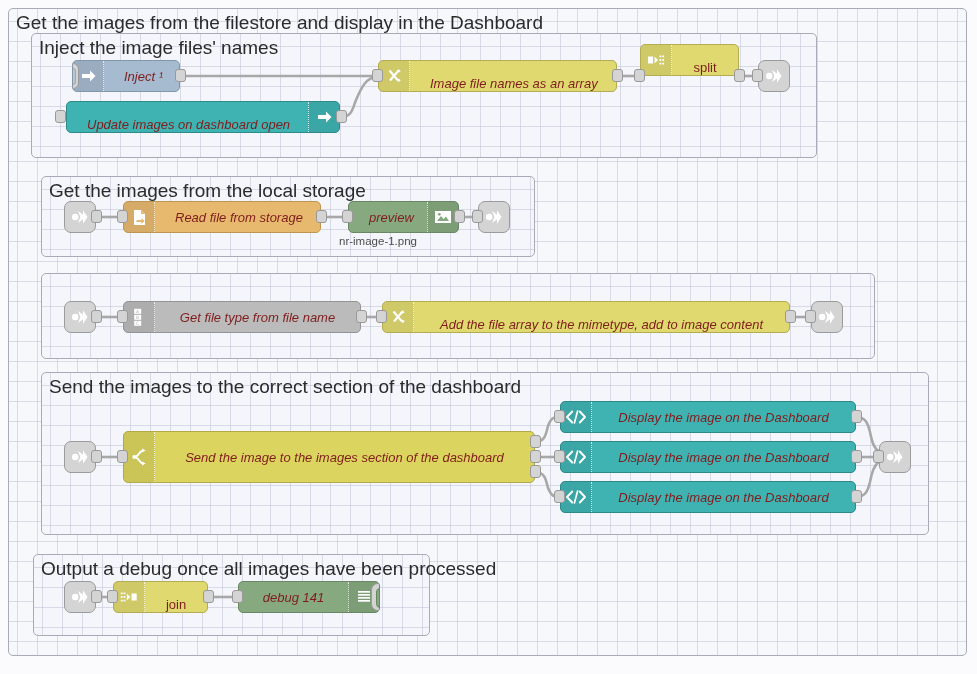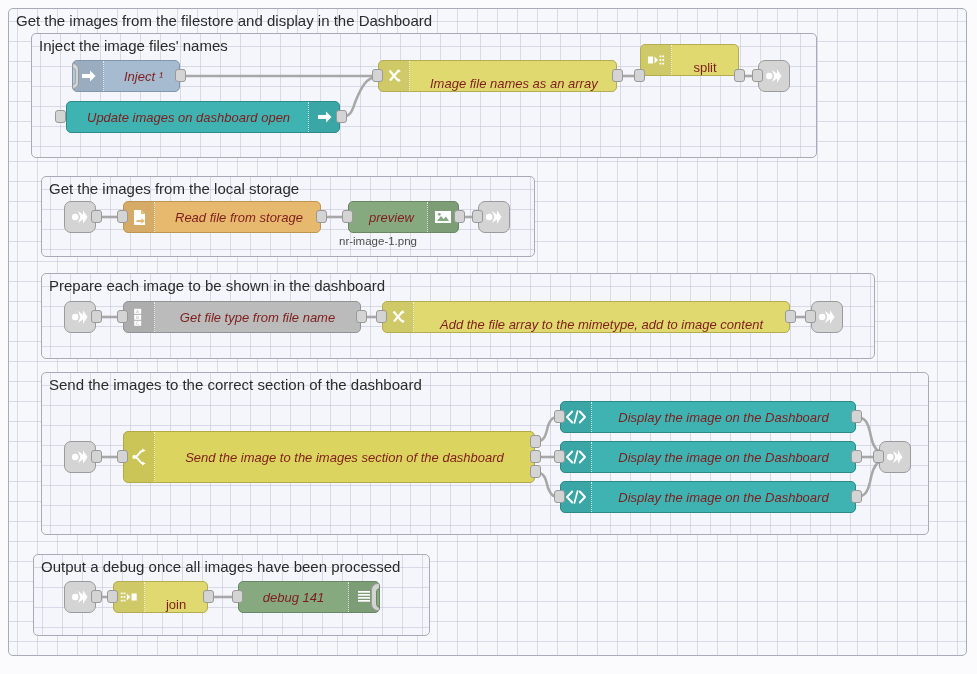--- a/index.html
+++ b/index.html
@@ -31,21 +31,21 @@
     background-image:
       linear-gradient(to right, rgba(180,183,205,.45) 1px, rgba(0,0,0,0) 1px),
       linear-gradient(to bottom, rgba(180,183,205,.45) 1px, rgba(0,0,0,0) 1px);
     background-size:20px 20px;
     background-position:-12px -8px;
     pointer-events:none;
   }
   .group-label{
     position:absolute;
     top:3px;left:7px;
-    font-size:15px;
+    font-size:19px;
     color:#2b2b2b;
     white-space:nowrap;
     font-family:"Liberation Sans", sans-serif;
   }
   
   svg.wires{position:absolute;left:0;top:0;width:977px;height:674px;pointer-events:none;}
   svg.wires path{fill:none;stroke:#a8a8a8;stroke-width:2.6;}
   
   .port{
     position:absolute;
@@ -159,21 +159,20 @@
     <div class="group-label">Inject the image files' names</div>
   </div>
 
   <div class="group inner" style="left:41px;top:176px;width:494px;height:81px;">
     <div class="grid-fill"></div>
     <div class="group-label">Get the images from the local storage</div>
   </div>
 
   <div class="group inner" style="left:41px;top:273px;width:834px;height:86px;">
     <div class="grid-fill"></div>
-    <div class="group-label">Prepare each image to be shown in the dashboard</div>
   </div>
 
   <div class="group inner" style="left:41px;top:372px;width:888px;height:163px;">
     <div class="grid-fill"></div>
     <div class="group-label">Send the images to the correct section of the dashboard</div>
   </div>
 
   <div class="group inner" style="left:33px;top:554px;width:397px;height:82px;">
     <div class="grid-fill"></div>
     <div class="group-label">Output a debug once all images have been processed</div>
@@ -226,21 +225,21 @@
     </div>
     <div class="icon-box">
       <svg class="ic" width="17" height="16" viewBox="0 0 17 16">
         <path d="M2 6 h8 V2.5 L15.5 8 L10 13.5 V10 H2 Z" fill="#fff"></path>
       </svg>
     </div>
     <div class="label">Inject ¹</div>
   </div>
   <div class="port" style="left:175px;top:69px;"></div>
 
-  <div class="node c-teal" style="left:66px;top:101px;width:274px;">
+  <div class="node c-teal" style="left:66px;top:101px;width:274px;align-items:flex-end;">
     <div class="label">Update images on dashboard open</div>
     <div class="icon-box right">
       <svg class="ic" width="17" height="16" viewBox="0 0 17 16">
         <path d="M2 6 h8 V2.5 L15.5 8 L10 13.5 V10 H2 Z" fill="#fff"></path>
       </svg>
     </div>
   </div>
   <div class="port" style="left:55px;top:110px;"></div>
   <div class="port" style="left:336px;top:110px;"></div>
 

